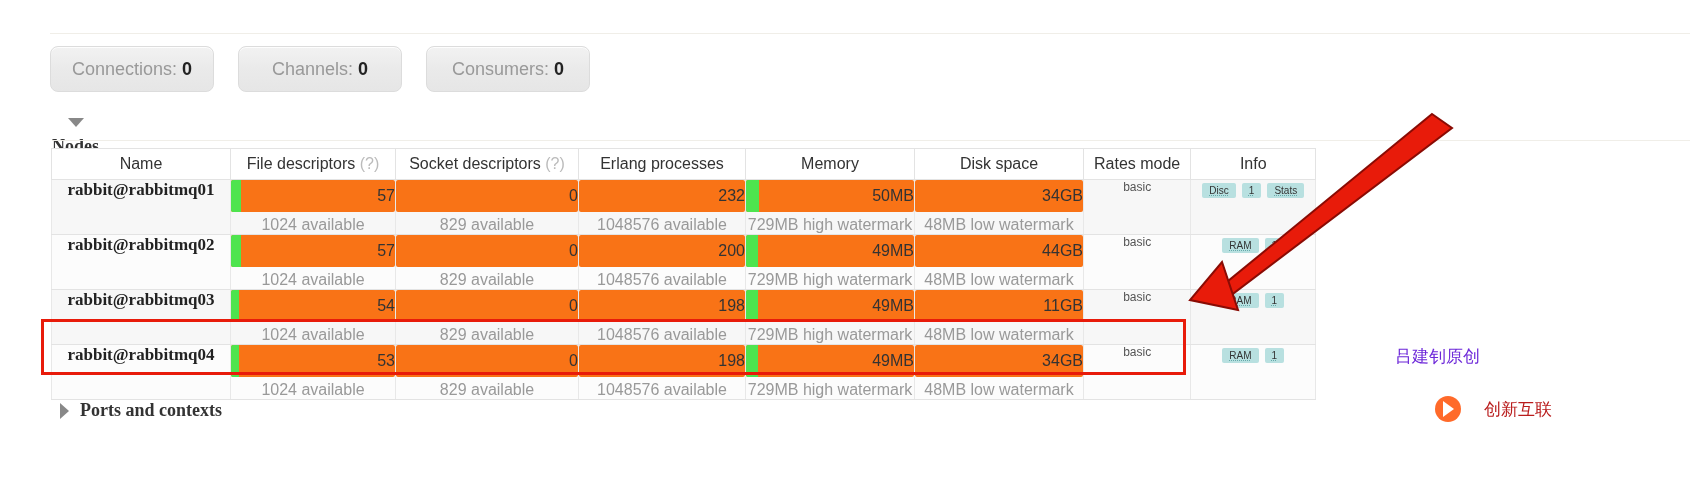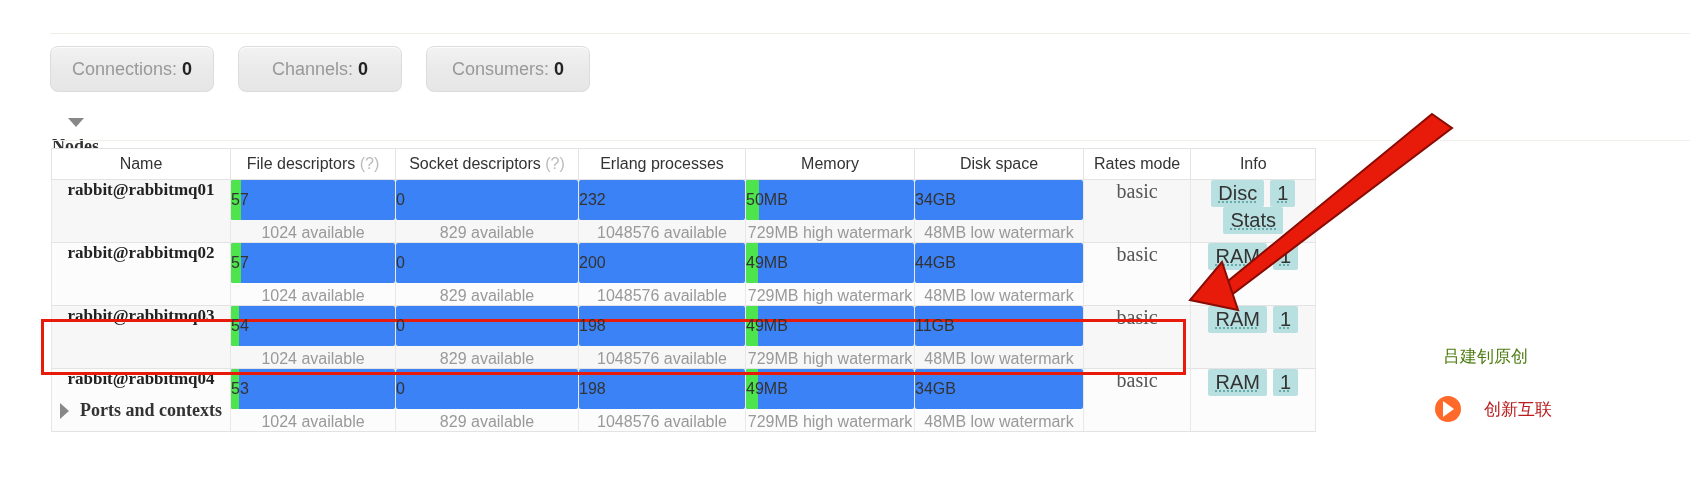--- a/index.html
+++ b/index.html
@@ -100,37 +100,37 @@
     font-weight:bold;
     font-size:17px;
     color:#222;
     text-align:center;
     vertical-align:middle;
     padding:0 12px;
     white-space:nowrap;
   }
   td.rates{
     text-align:center;vertical-align:middle;
-    color:#555;font-size:20px;font-family:Liberation Serif, serif;
+    color:#555;font-size:12px;
   }
   td.info{
     text-align:center;vertical-align:middle;
     padding:0 8px;
   }
   td.metric{
     padding:8px 9px 4px 9px;
     text-align:center;
   }
 
   .bar{
     position:relative;
-    height:40px;
-    background:#3b82f6;
+    height:32px;
+    background:#f97316;
     border-radius:2px;
-    display:flex;align-items:center;justify-content:flex-start;
+    display:flex;align-items:center;justify-content:flex-end;
     overflow:hidden;
   }
   .bar .fill{
     position:absolute;left:0;top:0;bottom:0;
     background:#4ee44e;
   }
   .bar .val{
     position:relative;
     color:#333;
     font-size:16px;
@@ -141,21 +141,21 @@
     font-size:16px;
     color:#999;
     white-space:nowrap;
     text-align:center;
   }
 
   .badge{
     display:inline-block;
     background:#b8e0e0;
     color:#333;
-    font-size:20px;
+    font-size:10px;
     padding:2px 7px;
     margin:0 3px;
     border-radius:2px;
     text-decoration:underline;
     text-decoration-style:dotted;
     text-decoration-color:#6aa;
     white-space:nowrap;
   }
 
   .plusminus{
@@ -187,24 +187,23 @@
     display:flex;align-items:center;gap:11px;
   }
   .ports-title{
     font-size:18px;font-weight:bold;color:#333;
     font-family:"Liberation Serif", serif;
   }
 
   
   .wm-cn{
     position:absolute;left:1395px;top:345px;
-    color:#4d7c0f;font-size:17px;
+    color:#6d28d9;font-size:17px;
     font-family:"DejaVu Sans", sans-serif;
     white-space:nowrap;
-    margin-left:48px;
   }
   .wm-url{
     position:absolute;left:1336px;top:366px;
     color:#f3a0a0;font-size:17px;
     font-family:"DejaVu Sans Mono", monospace;
     letter-spacing:.5px;
     white-space:nowrap;
   }
   .wm-logo{
     position:absolute;left:1435px;top:396px;

